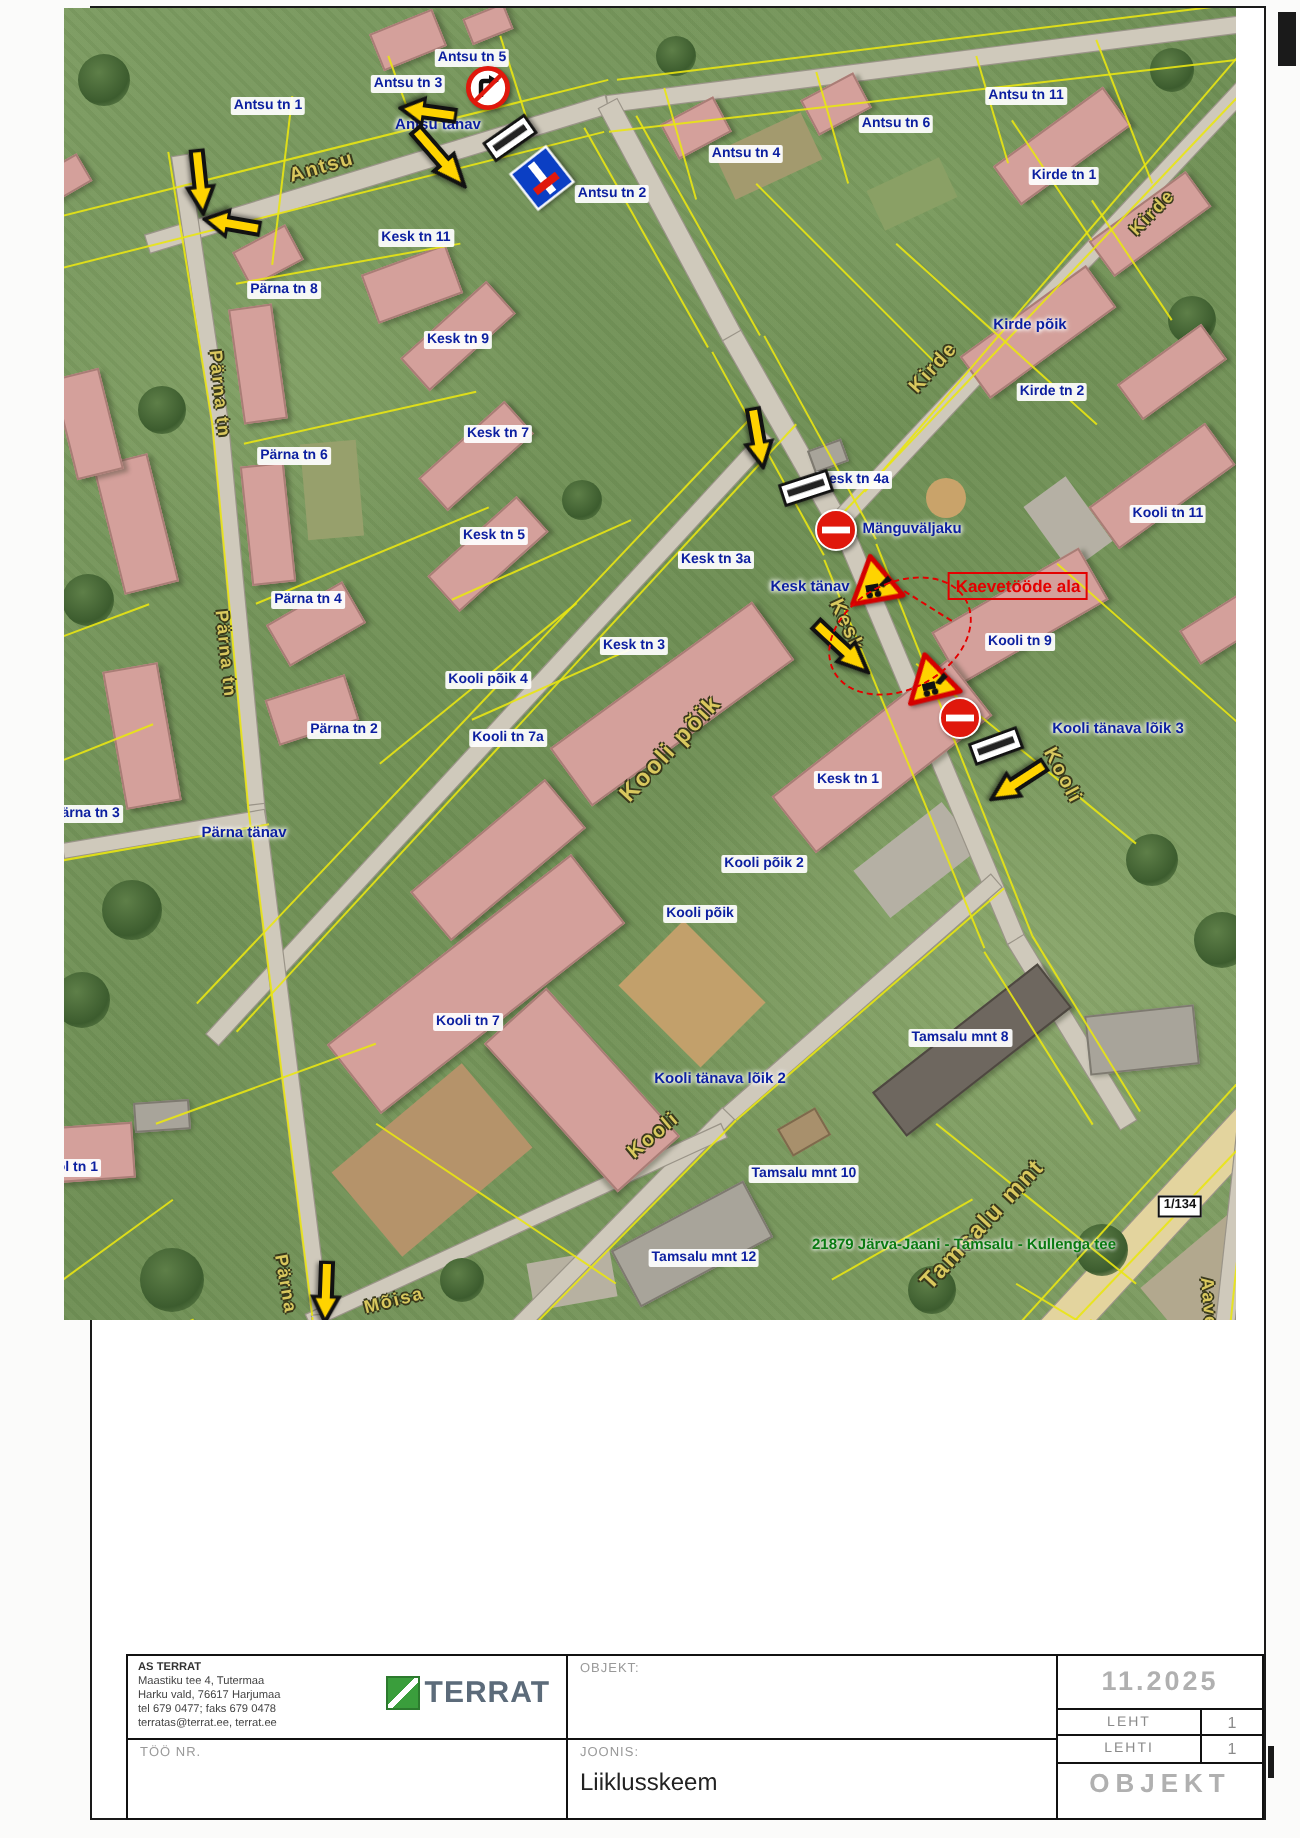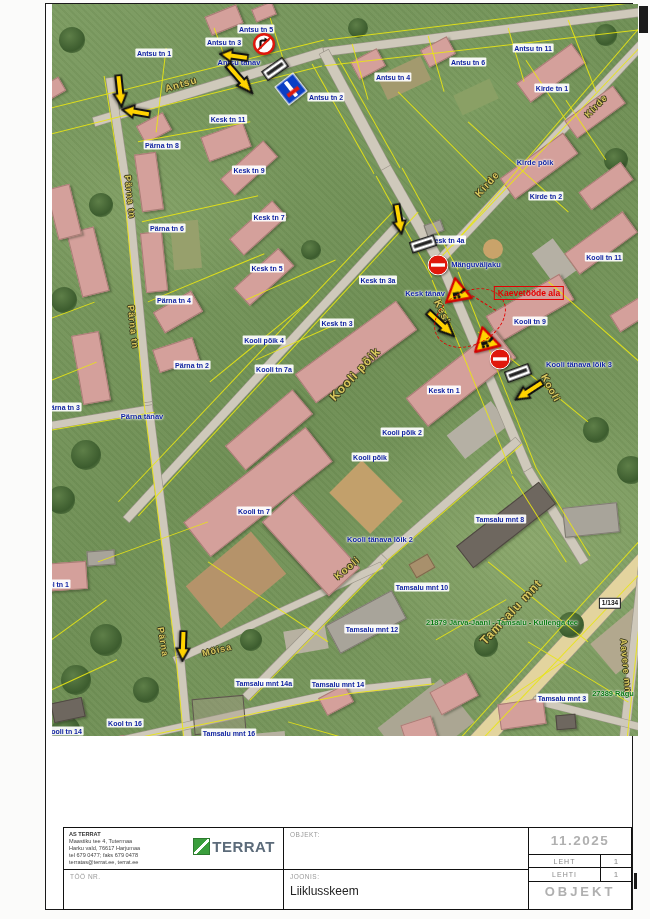--- a/index.html
+++ b/index.html
@@ -1,20 +1,20 @@
 <!DOCTYPE html>
 <html><head>
 <meta charset="utf-8">
 <style>
   html,body{margin:0;padding:0;}
   body{width:650px;height:919px;position:relative;background:#fbfbfa;font-family:"Liberation Sans",sans-serif;overflow:hidden;}
   .abs{position:absolute;}
   
   #sheet-frame{left:45px;top:3px;width:588px;height:907px;border:1.2px solid #1a1a1a;box-sizing:border-box;background:#fff;}
-  #map{left:52px;top:4px;width:586px;height:732px;overflow:hidden;
+  #map{left:32px;top:4px;width:586px;height:656px;overflow:hidden;
     background:
       radial-gradient(200px 150px at 18% 28%, #83a166 0%, rgba(0,0,0,0) 70%),
       radial-gradient(240px 170px at 72% 14%, #7c9c60 0%, rgba(0,0,0,0) 70%),
       radial-gradient(280px 210px at 82% 74%, #8ca86d 0%, rgba(0,0,0,0) 70%),
       radial-gradient(220px 170px at 28% 82%, #76955b 0%, rgba(0,0,0,0) 70%),
       linear-gradient(135deg,#7d9c62,#6f8f55 50%,#7f9d63);}
   #map .grain{left:0;top:0;right:0;bottom:0;position:absolute;
       background:repeating-linear-gradient(45deg,rgba(20,40,10,0.04) 0 2px,rgba(255,255,255,0.02) 2px 5px);}
   .road{position:absolute;background:#cfc9bb;box-shadow:0 0 0 0.6px #9a9488;}
   .patch{position:absolute;}

